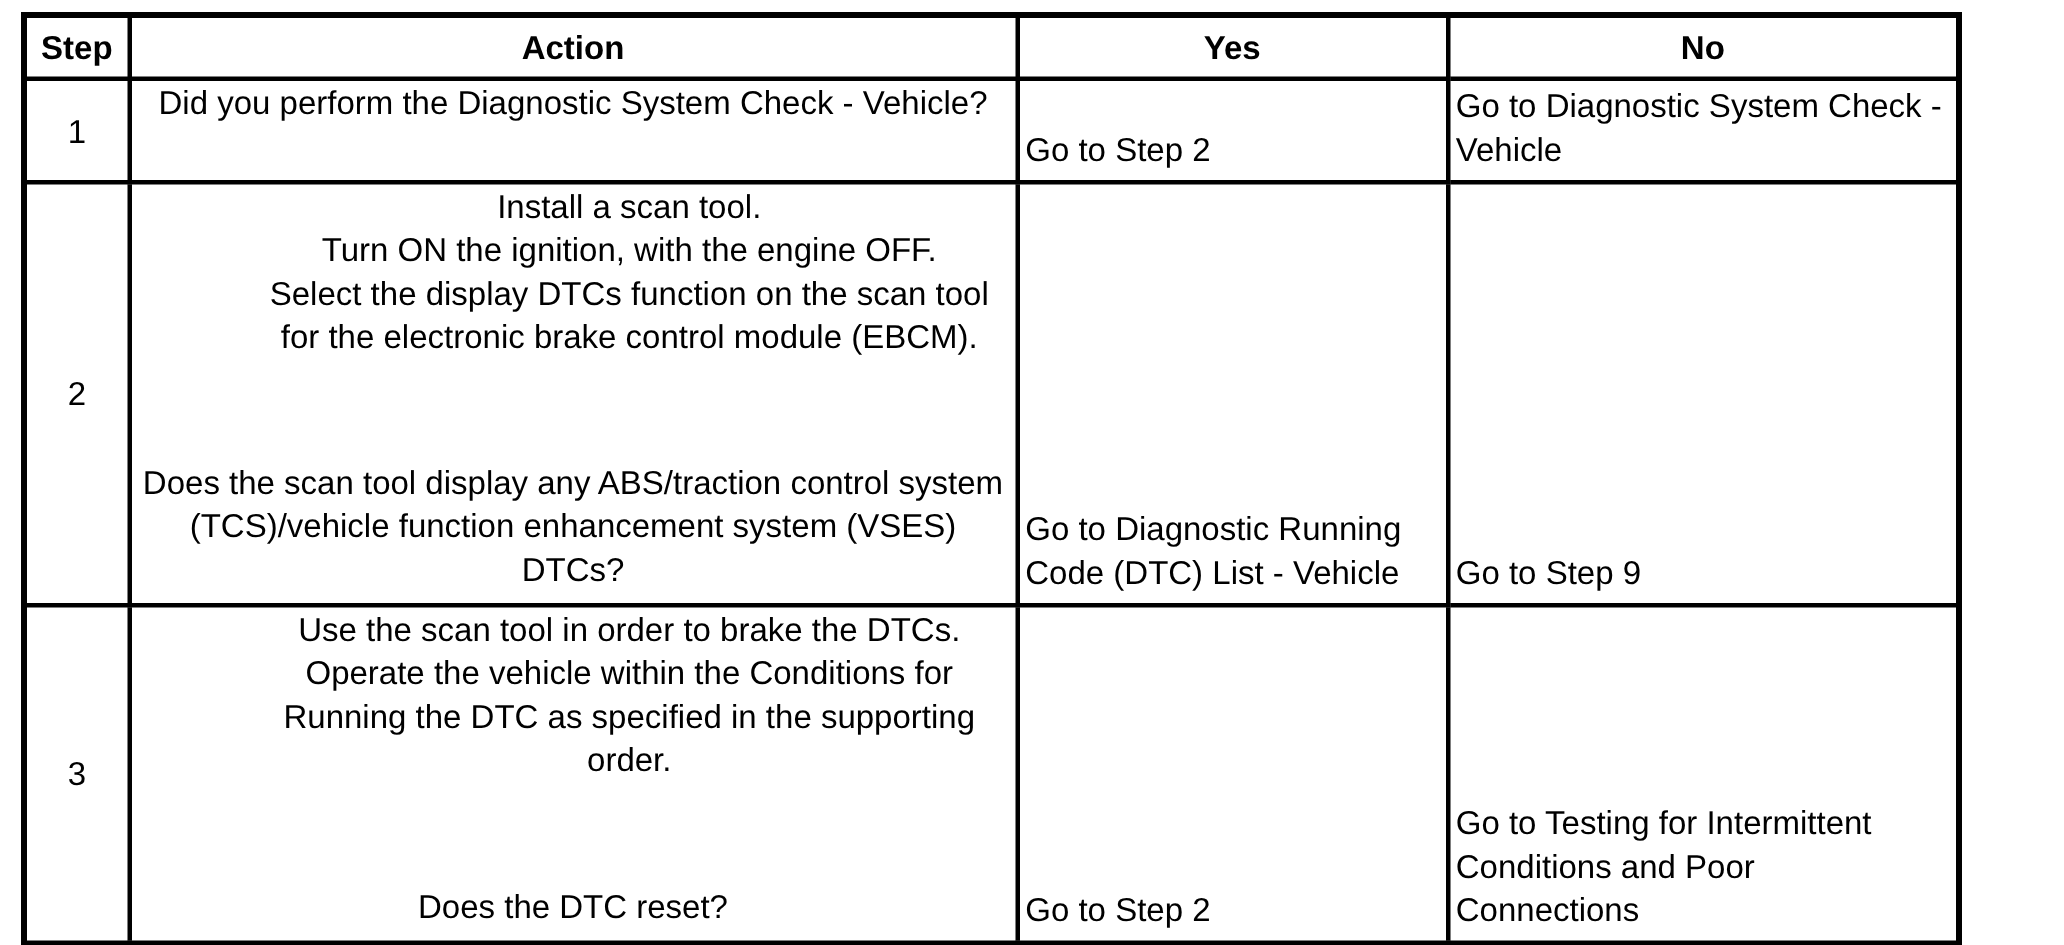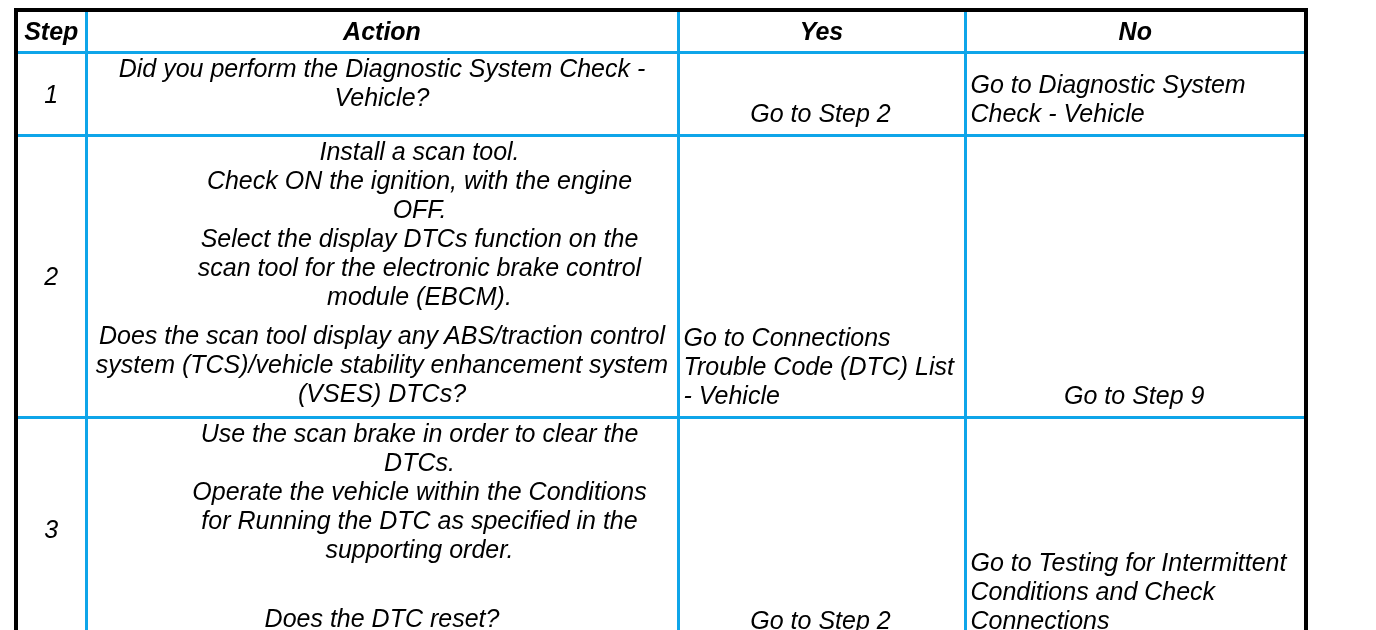--- a/index.html
+++ b/index.html
@@ -14,27 +14,26 @@
   table.diag {
     position: absolute;
     left: 14px;
     top: 8px;
     width: 1290px;
     border-collapse: collapse;
     table-layout: fixed;
     border: 4px solid #000000;
   }
   th, td {
-    border: 3px solid #0ea5e9;
-    font-size: 25px;
+    border: 3px solid #000000;
+    font-size: 22px;
     line-height: 29px;
     padding: 0;
     overflow: hidden;
     word-wrap: break-word;
-    font-style: italic;
   }
   th {
     font-weight: bold;
     text-align: center;
     vertical-align: middle;
     height: 37px;
     padding: 1px 2px;
   }
   tr.r1 { height: 68px; }
   tr.r2 { height: 282px; }
@@ -43,24 +42,24 @@
     text-align: center;
     vertical-align: middle;
   }
   td.action {
     vertical-align: top;
     padding: 0 4px 4px 4px;
     text-align: center;
   }
   td.choice {
     vertical-align: bottom;
-    padding: 16px 6px 6px 4px;
+    padding: 2px 6px 6px 4px;
     margin-left: 16px;
   }
-  td.choice.center { text-align: center; }
+  td.choice.center { text-align: left; }
   td.choice.left   { text-align: left; }
   .cellflex {
     display: flex;
     flex-direction: column;
     justify-content: space-between;
   }
   tr.r2 .cellflex { height: 271px; }
   tr.r3 .cellflex { height: 214px; }
   .instructions {
     margin-left: 88px;
@@ -96,37 +95,37 @@
       </td>
       <td class="choice center">Go to Step 2</td>
       <td class="choice left">Go to Diagnostic System Check - Vehicle</td>
     </tr>
     <tr class="r2">
       <td class="step">2</td>
       <td class="action">
         <div class="cellflex">
           <div class="instructions">
             <div>Install a scan tool.</div>
-            <div>Check ON the ignition, with the engine OFF.</div>
+            <div>Turn ON the ignition, with the engine OFF.</div>
             <div>Select the display DTCs function on the scan tool for the electronic brake control module (EBCM).</div>
           </div>
-          <div class="question">Does the scan tool display any ABS/traction control system (TCS)/vehicle stability enhancement system (VSES) DTCs?</div>
+          <div class="question">Does the scan tool display any ABS/traction control system (TCS)/vehicle function enhancement system (VSES) DTCs?</div>
         </div>
       </td>
-      <td class="choice left">Go to Connections Trouble Code (DTC) List - Vehicle</td>
+      <td class="choice left">Go to Diagnostic Running Code (DTC) List - Vehicle</td>
       <td class="choice center">Go to Step 9</td>
     </tr>
     <tr class="r3">
       <td class="step">3</td>
       <td class="action">
         <div class="cellflex">
           <div class="instructions">
-            <div>Use the scan brake in order to clear the DTCs.</div>
+            <div>Use the scan tool in order to brake the DTCs.</div>
             <div>Operate the vehicle within the Conditions for Running the DTC as specified in the supporting order.</div>
           </div>
           <div class="question">Does the DTC reset?</div>
         </div>
       </td>
       <td class="choice center">Go to Step 2</td>
-      <td class="choice left">Go to Testing for Intermittent Conditions and Check Connections</td>
+      <td class="choice left">Go to Testing for Intermittent Conditions and Poor Connections</td>
     </tr>
   </tbody>
 </table>
 
 </body></html>

